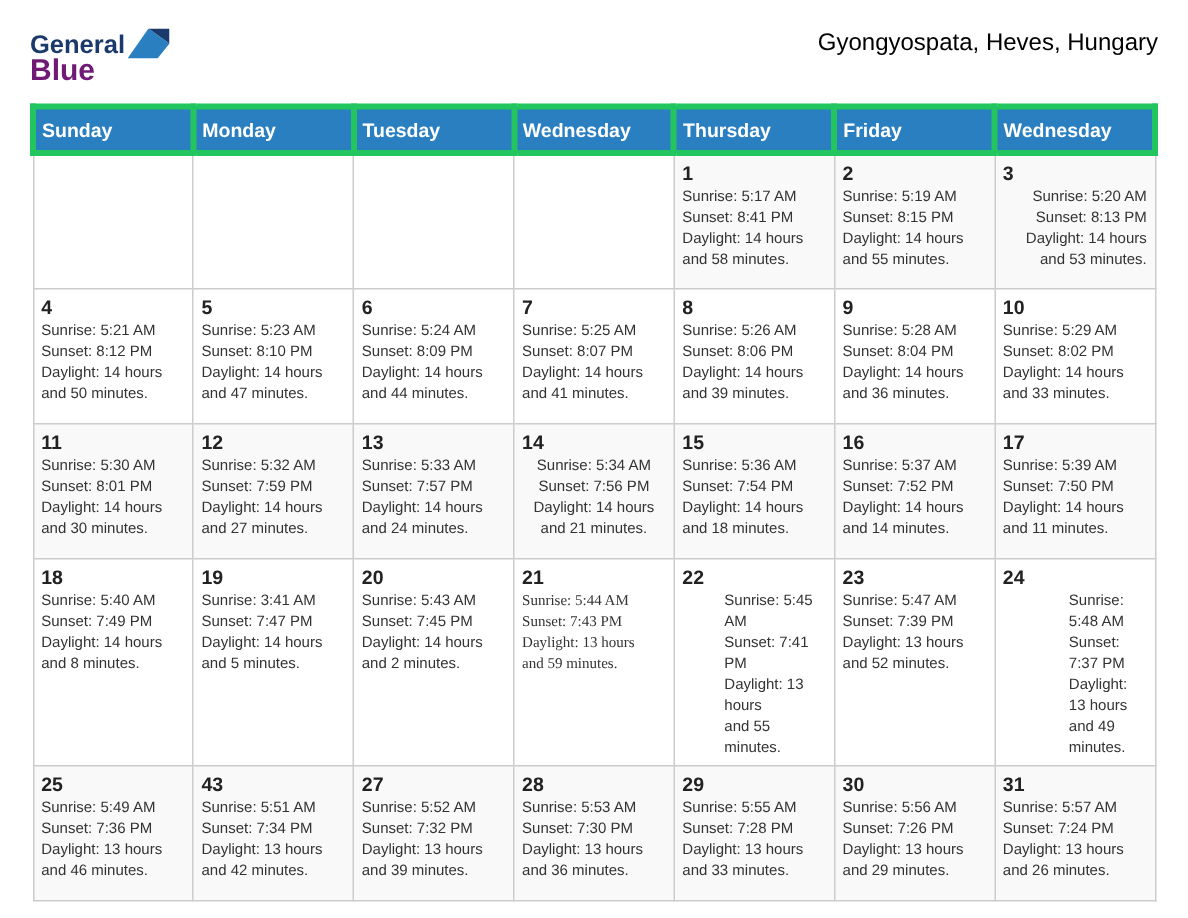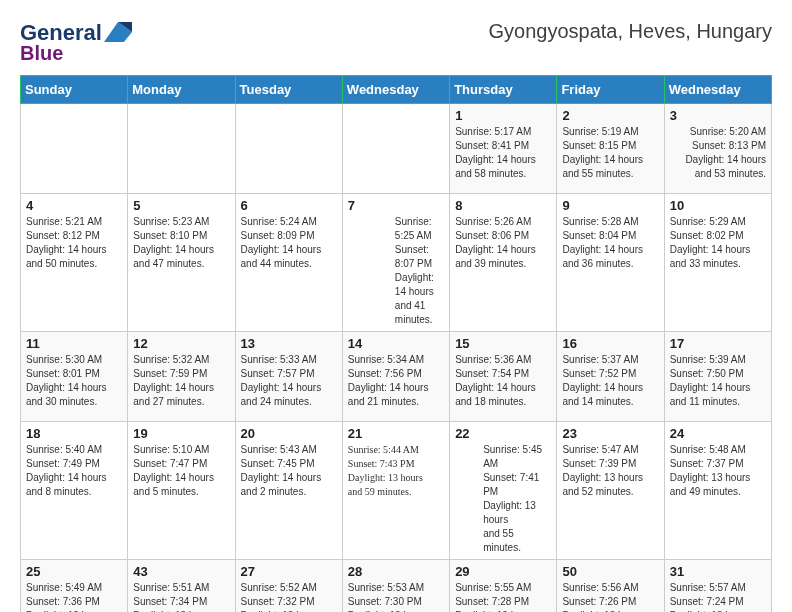--- a/index.html
+++ b/index.html
@@ -28,37 +28,37 @@
     .title-block {
       text-align: right;
     }
     .month-title {
       font-size: 42px;
       font-weight: bold;
       color: #1a1a1a;
       line-height: 1.1;
     }
     .location {
-      font-size: 20px;
-      color: #404040;
+      font-size: 16px;
+      color: #000000;
       text-align: right;
     }
     table {
       width: 100%;
       border-collapse: collapse;
       font-size: 11px;
     }
     thead tr th {
       background: #2a7fc1;
       color: white;
       padding: 6px 4px;
       text-align: left;
       font-size: 13px;
       font-weight: bold;
-      border: 1px solid #22c55e;
+      border: 4px solid #22c55e;
     }
     tbody tr td {
       border: 1px solid #ccc;
       vertical-align: top;
       padding: 4px 5px;
       width: 14.28%;
       height: 90px;
       background: #fff;
     }
     tbody tr:nth-child(odd) td {
@@ -78,21 +78,21 @@
     .empty-cell {
       background: #fff !important;
     }
   </style>
 </head>
 <body>
 
 <div class="header">
   <div class="logo">
     <div class="logo-row">
-      <span style="font-size:22px;font-weight:bold;color:#1a3a6b;">General</span>
+      <span style="font-size:17px;font-weight:bold;color:#1a3a6b;">General</span>
       <svg width="28" height="20" viewBox="0 0 28 20" style="margin-left:2px;margin-top:-2px;">
         <polygon points="0,20 14,0 28,10 20,20" fill="#2a7fc1"></polygon>
         <polygon points="14,0 28,10 28,0" fill="#1a3a6b"></polygon>
       </svg>
     </div>
     <span style="font-size:20px;font-weight:bold;color:#701a75;margin-top:-4px;">Blue</span>
   </div>
   <div class="title-block">
     <div class="location">Gyongyospata, Heves, Hungary</div>
   </div>
@@ -155,21 +155,21 @@
         </td>
         <td>
           <div class="day-num">6</div>
           <div class="day-info" style="white-space: pre-line;">Sunrise: 5:24 AM
 Sunset: 8:09 PM
 Daylight: 14 hours
 and 44 minutes.</div>
         </td>
         <td>
           <div class="day-num">7</div>
-          <div class="day-info" style="white-space: pre-line; margin-left: 47px;">Sunrise: 5:25 AM
+          <div class="day-info" style="white-space: pre-line;">Sunrise: 5:25 AM
 Sunset: 8:07 PM
 Daylight: 14 hours
 and 41 minutes.</div>
         </td>
         <td>
           <div class="day-num">8</div>
           <div class="day-info" style="white-space: pre-line;">Sunrise: 5:26 AM
 Sunset: 8:06 PM
 Daylight: 14 hours
 and 39 minutes.</div>
@@ -206,21 +206,21 @@
         </td>
         <td>
           <div class="day-num">13</div>
           <div class="day-info" style="white-space: pre-line;">Sunrise: 5:33 AM
 Sunset: 7:57 PM
 Daylight: 14 hours
 and 24 minutes.</div>
         </td>
         <td>
           <div class="day-num">14</div>
-          <div class="day-info" style="white-space: pre-line;">Sunrise: 5:34 AM
+          <div class="day-info" style="white-space: pre-line; text-align: center;">Sunrise: 5:34 AM
 Sunset: 7:56 PM
 Daylight: 14 hours
 and 21 minutes.</div>
         </td>
         <td>
           <div class="day-num">15</div>
           <div class="day-info" style="white-space: pre-line;">Sunrise: 5:36 AM
 Sunset: 7:54 PM
 Daylight: 14 hours
 and 18 minutes.</div>
@@ -243,21 +243,21 @@
       <tr>
         <td>
           <div class="day-num">18</div>
           <div class="day-info" style="white-space: pre-line;">Sunrise: 5:40 AM
 Sunset: 7:49 PM
 Daylight: 14 hours
 and 8 minutes.</div>
         </td>
         <td>
           <div class="day-num">19</div>
-          <div class="day-info" style="white-space: pre-line;">Sunrise: 5:10 AM
+          <div class="day-info" style="white-space: pre-line;">Sunrise: 3:41 AM
 Sunset: 7:47 PM
 Daylight: 14 hours
 and 5 minutes.</div>
         </td>
         <td>
           <div class="day-num">20</div>
           <div class="day-info" style="white-space: pre-line;">Sunrise: 5:43 AM
 Sunset: 7:45 PM
 Daylight: 14 hours
 and 2 minutes.</div>
@@ -278,21 +278,21 @@
         </td>
         <td>
           <div class="day-num">23</div>
           <div class="day-info" style="white-space: pre-line;">Sunrise: 5:47 AM
 Sunset: 7:39 PM
 Daylight: 13 hours
 and 52 minutes.</div>
         </td>
         <td>
           <div class="day-num">24</div>
-          <div class="day-info" style="white-space: pre-line;">Sunrise: 5:48 AM
+          <div class="day-info" style="white-space: pre-line; margin-left: 44px;">Sunrise: 5:48 AM
 Sunset: 7:37 PM
 Daylight: 13 hours
 and 49 minutes.</div>
         </td>
       </tr>
       <tr>
         <td>
           <div class="day-num">25</div>
           <div class="day-info" style="white-space: pre-line;">Sunrise: 5:49 AM
 Sunset: 7:36 PM
@@ -321,21 +321,21 @@
 and 36 minutes.</div>
         </td>
         <td>
           <div class="day-num">29</div>
           <div class="day-info" style="white-space: pre-line;">Sunrise: 5:55 AM
 Sunset: 7:28 PM
 Daylight: 13 hours
 and 33 minutes.</div>
         </td>
         <td>
-          <div class="day-num">50</div>
+          <div class="day-num">30</div>
           <div class="day-info" style="white-space: pre-line;">Sunrise: 5:56 AM
 Sunset: 7:26 PM
 Daylight: 13 hours
 and 29 minutes.</div>
         </td>
         <td>
           <div class="day-num">31</div>
           <div class="day-info" style="white-space: pre-line;">Sunrise: 5:57 AM
 Sunset: 7:24 PM
 Daylight: 13 hours

